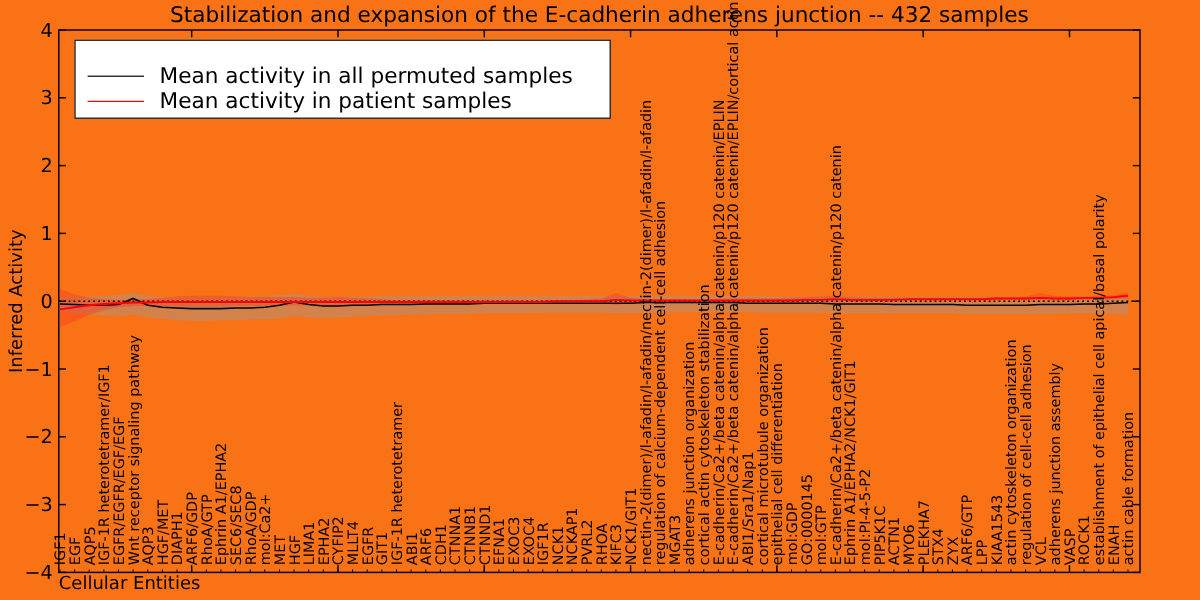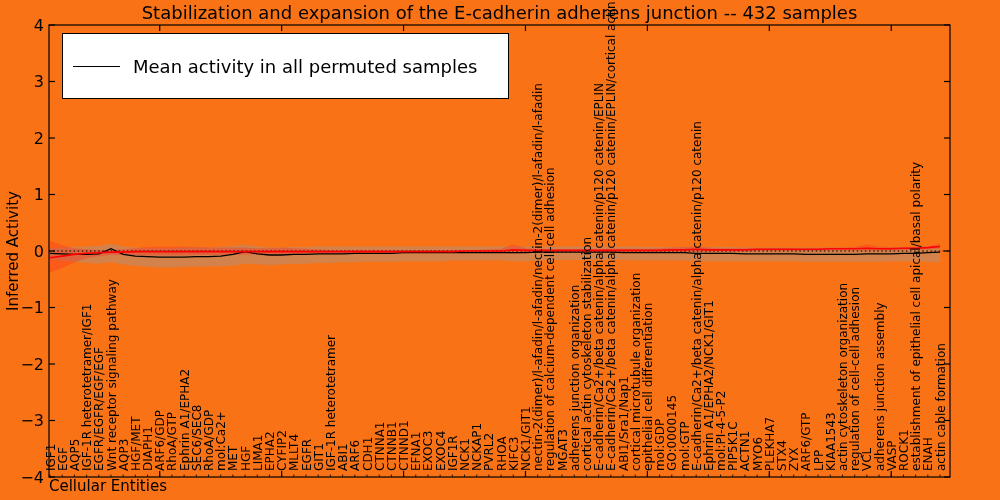--- a/index.html
+++ b/index.html
@@ -223,14 +223,18 @@
       <text transform="translate(920.1,471) rotate(-90)" class="xcat-label">establishment of epithelial cell apical/basal polarity</text>
       <text transform="translate(932.3,471) rotate(-90)" class="xcat-label">ENAH</text>
       <text transform="translate(944.5,471) rotate(-90)" class="xcat-label">actin cable formation</text>
     </svg>
 
   <div id="legend">
     <div class="legend-row">
       <span class="sw" id="sw0" style="border-top-color: rgb(0, 0, 0);"></span>
       <span>Mean activity in all permuted samples</span>
     </div>
+    <div class="legend-row">
+      <span class="sw" id="sw1" style="border-top-color: rgb(255, 0, 0);"></span>
+      <span>Mean activity in patient samples</span>
+    </div>
   </div>
 </div>
 
 </body></html>

